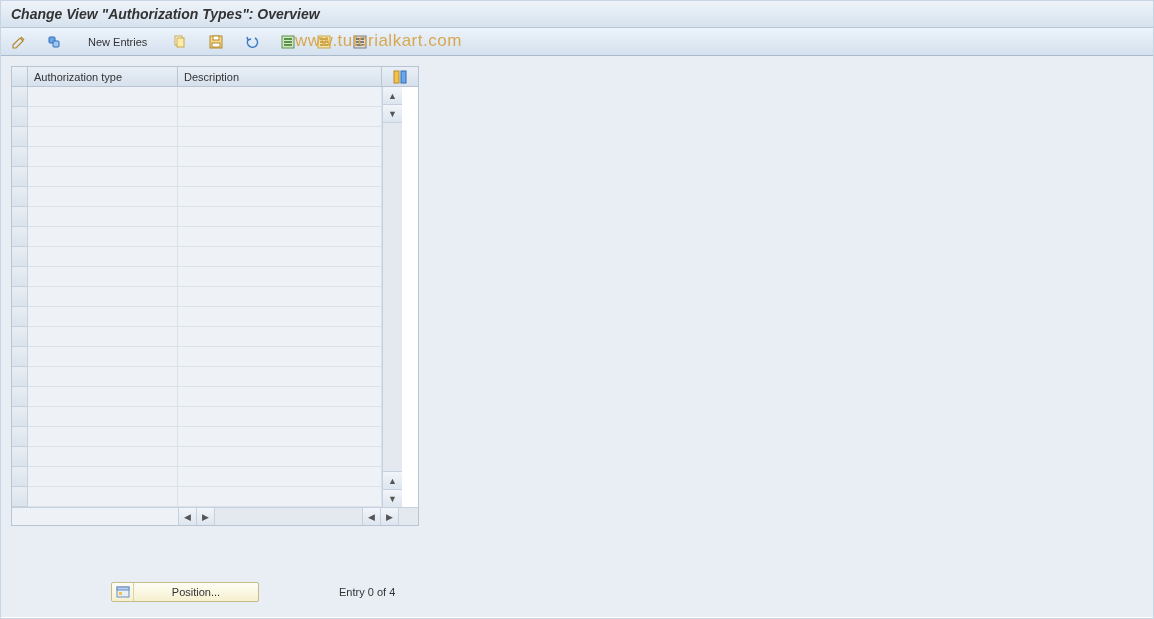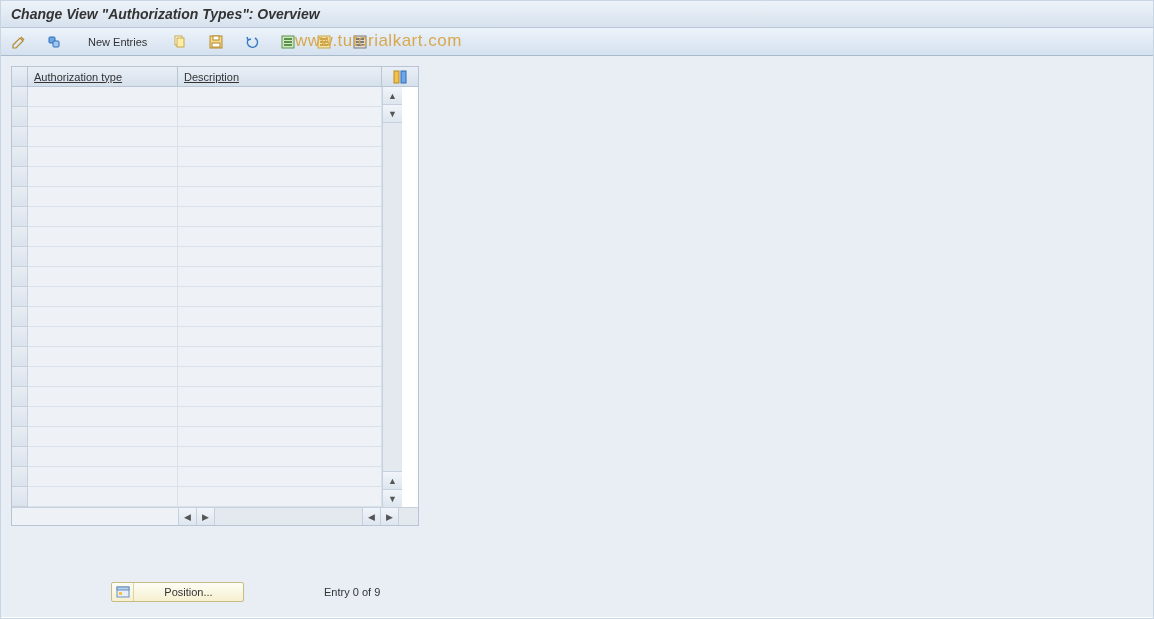--- a/index.html
+++ b/index.html
@@ -95,21 +95,20 @@
     }
     .colhdr {
       background: linear-gradient(to bottom, #eaeff6, #d6e1ec);
       border-right: 1px solid #b9c5d4;
       border-bottom: 1px solid #b9c5d4;
       padding: 3px 6px;
       font-size: 11px;
       color: #333;
       display: flex;
       align-items: center;
-      text-decoration: underline;
     }
     .colhdr1 { width: 150px; }
     .colhdr2 { width: 204px; }
     .config-hdr {
       flex: 1;
       background: linear-gradient(to bottom, #eaeff6, #d6e1ec);
       border-bottom: 1px solid #b9c5d4;
       display: flex;
       align-items: center;
       justify-content: center;
@@ -192,21 +191,21 @@
       align-items: center;
       gap: 80px;
     }
     .position-btn {
       display: flex;
       align-items: center;
       background: linear-gradient(to bottom, #fefdf5, #f6f0cf);
       border: 1px solid #c5bd87;
       border-radius: 2px;
       height: 20px;
-      width: 133px;
+      width: 148px;
       cursor: pointer;
     }
     .position-btn .icon-box {
       width: 22px;
       height: 100%;
       display: flex;
       align-items: center;
       justify-content: center;
       border-right: 1px solid #d9d3a8;
     }
@@ -432,16 +431,16 @@
       <div class="position-btn">
         <span class="icon-box">
           <svg width="14" height="14" viewBox="0 0 14 14">
             <rect x="1" y="2" width="12" height="10" fill="#e6eef8" stroke="#6a8fc0"></rect>
             <rect x="1" y="2" width="12" height="3" fill="#b7cfeb" stroke="#6a8fc0"></rect>
             <rect x="3" y="7" width="3" height="3" fill="#f4c24a"></rect>
           </svg>
         </span>
         <span class="lbl">Position...</span>
       </div>
-      <span class="entry-text">Entry 0 of 9</span>
+      <span class="entry-text">Entry 0 of 4</span>
     </div>
   </div>
 </div>
 
 </body></html>

